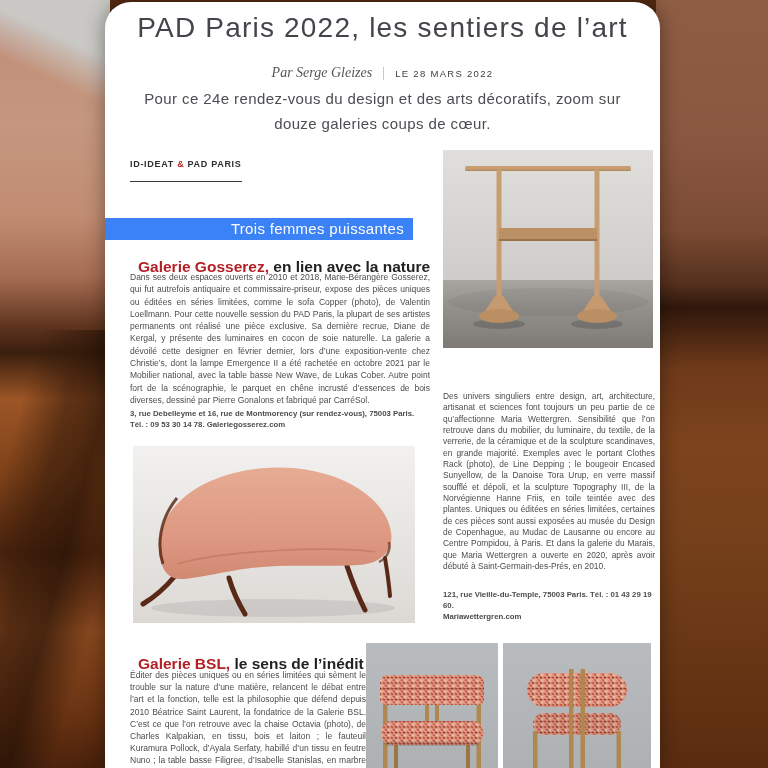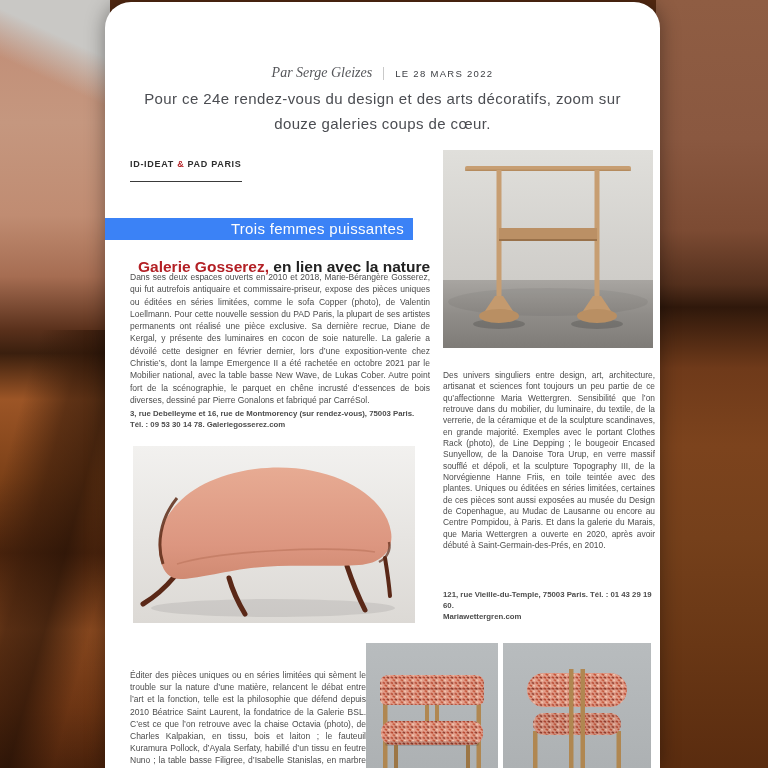--- a/index.html
+++ b/index.html
@@ -54,21 +54,21 @@
   .g-head{top:248px;left:25px;width:310px;font-size:15.5px;}
   .g-body{top:269px;left:25px;width:300px;max-height:140px;overflow:hidden;
     font-size:8.5px;line-height:12.3px;text-align:justify;color:#4c4c4c;font-weight:300;}
   .g-addr{top:407px;left:25px;width:300px;font-size:7.8px;line-height:10.8px;
     font-weight:bold;color:#4c4c4c;}
   .addr-line{position:static;display:block;}
   .sofa-fig{top:444px;left:28px;width:282px;height:177px;}
   .rack-fig{top:148px;left:338px;width:210px;height:198px;}
   .w-head{top:353px;left:338px;width:214px;font-size:14.5px;line-height:16px;}
   .w-head span{position:static;display:block;}
-  .w-body{top:368px;left:338px;width:212px;max-height:196px;overflow:hidden;
+  .w-body{top:389px;left:338px;width:212px;max-height:196px;overflow:hidden;
     font-size:8.4px;line-height:11.35px;text-align:justify;color:#4c4c4c;font-weight:300;}
   .w-addr{top:588px;left:338px;width:212px;font-size:7.8px;line-height:10.8px;
     font-weight:bold;color:#4c4c4c;}
   .b-head{top:645px;left:25px;width:260px;font-size:15.5px;}
   .b-body{top:667px;left:25px;width:236px;height:99px;overflow:hidden;
     font-size:8.5px;line-height:12.2px;text-align:justify;color:#4c4c4c;font-weight:300;}
   .chair1-fig{top:641px;left:261px;width:132px;height:125px;}
   .chair2-fig{top:641px;left:398px;width:148px;height:125px;}
   figure{margin:0;}
   figure svg{position:static;display:block;width:100%;height:100%;}
@@ -78,20 +78,21 @@
 
 <div class="bg">
   <div class="bg-left"></div>
   <div class="bg-left-band"></div>
   <div class="bg-corner"></div>
   <div class="bg-right"></div>
 </div>
 
 <div class="page">
 
+  <div class="title">PAD Paris 2022, les sentiers de l’art</div>
 
   <div class="byline">
     <span class="author">Par Serge Gleizes</span>
     <span class="divider"></span>
     <span class="date">LE 28 MARS 2022</span>
   </div>
 
   <div class="intro">Pour ce 24e rendez-vous du design et des arts décoratifs, zoom sur douze galeries coups de cœur.</div>
 
   <div class="tag"><span style="position:static">ID-IDEAT </span><span class="amp" style="position:static">&amp;</span><span style="position:static"> PAD PARIS</span></div>
@@ -161,20 +162,21 @@
       <ellipse cx="154" cy="166" rx="20" ry="7" fill="#b98f63"></ellipse>
     </svg>
   </figure>
 
   <div class="w-body">Des univers singuliers entre design, art, architecture, artisanat et sciences font toujours un peu partie de ce qu’affectionne Maria Wettergren. Sensibilité que l’on retrouve dans du mobilier, du luminaire, du textile, de la verrerie, de la céramique et de la sculpture scandinaves, en grande majorité. Exemples avec le portant Clothes Rack (photo), de Line Depping ; le bougeoir Encased Sunyellow, de la Danoise Tora Urup, en verre massif soufflé et dépoli, et la sculpture Topography III, de la Norvégienne Hanne Friis, en toile teintée avec des plantes. Uniques ou éditées en séries limitées, certaines de ces pièces sont aussi exposées au musée du Design de Copenhague, au Mudac de Lausanne ou encore au Centre Pompidou, à Paris. Et dans la galerie du Marais, que Maria Wettergren a ouverte en 2020, après avoir débuté à Saint-Germain-des-Prés, en 2010.</div>
   <div class="w-addr">
     <span class="addr-line">121, rue Vieille-du-Temple, 75003 Paris. Tél. : 01 43 29 19 60.</span>
     <span class="addr-line">Mariawettergren.com</span>
   </div>
 
+  <h2 class="gal b-head"><span class="red" style="position:static">Galerie BSL,</span><span class="blk" style="position:static"> le sens de l’inédit</span></h2>
   <div class="b-body">Éditer des pièces uniques ou en séries limitées qui sèment le trouble sur la nature d’une matière, relancent le débat entre l’art et la fonction, telle est la philosophie que défend depuis 2010 Béatrice Saint Laurent, la fondatrice de la Galerie BSL. C’est ce que l’on retrouve avec la chaise Octavia (photo), de Charles Kalpakian, en tissu, bois et laiton ; le fauteuil Kuramura Pollock, d’Ayala Serfaty, habillé d’un tissu en feutre Nuno ; la table basse Filigree, d’Isabelle Stanislas, en marbre et laiton ; le banc</div>
 
   <figure class="chair1-fig">
     <svg viewBox="0 0 132 125" preserveAspectRatio="none">
       <defs>
         <linearGradient id="chbg1" x1="0" y1="0" x2="0" y2="1">
           <stop offset="0" stop-color="#b8bcbe"></stop>
             <stop offset="1" stop-color="#adb1b3"></stop>
         </linearGradient>
         <pattern id="weaveF" width="8" height="5.5" patternUnits="userSpaceOnUse">

